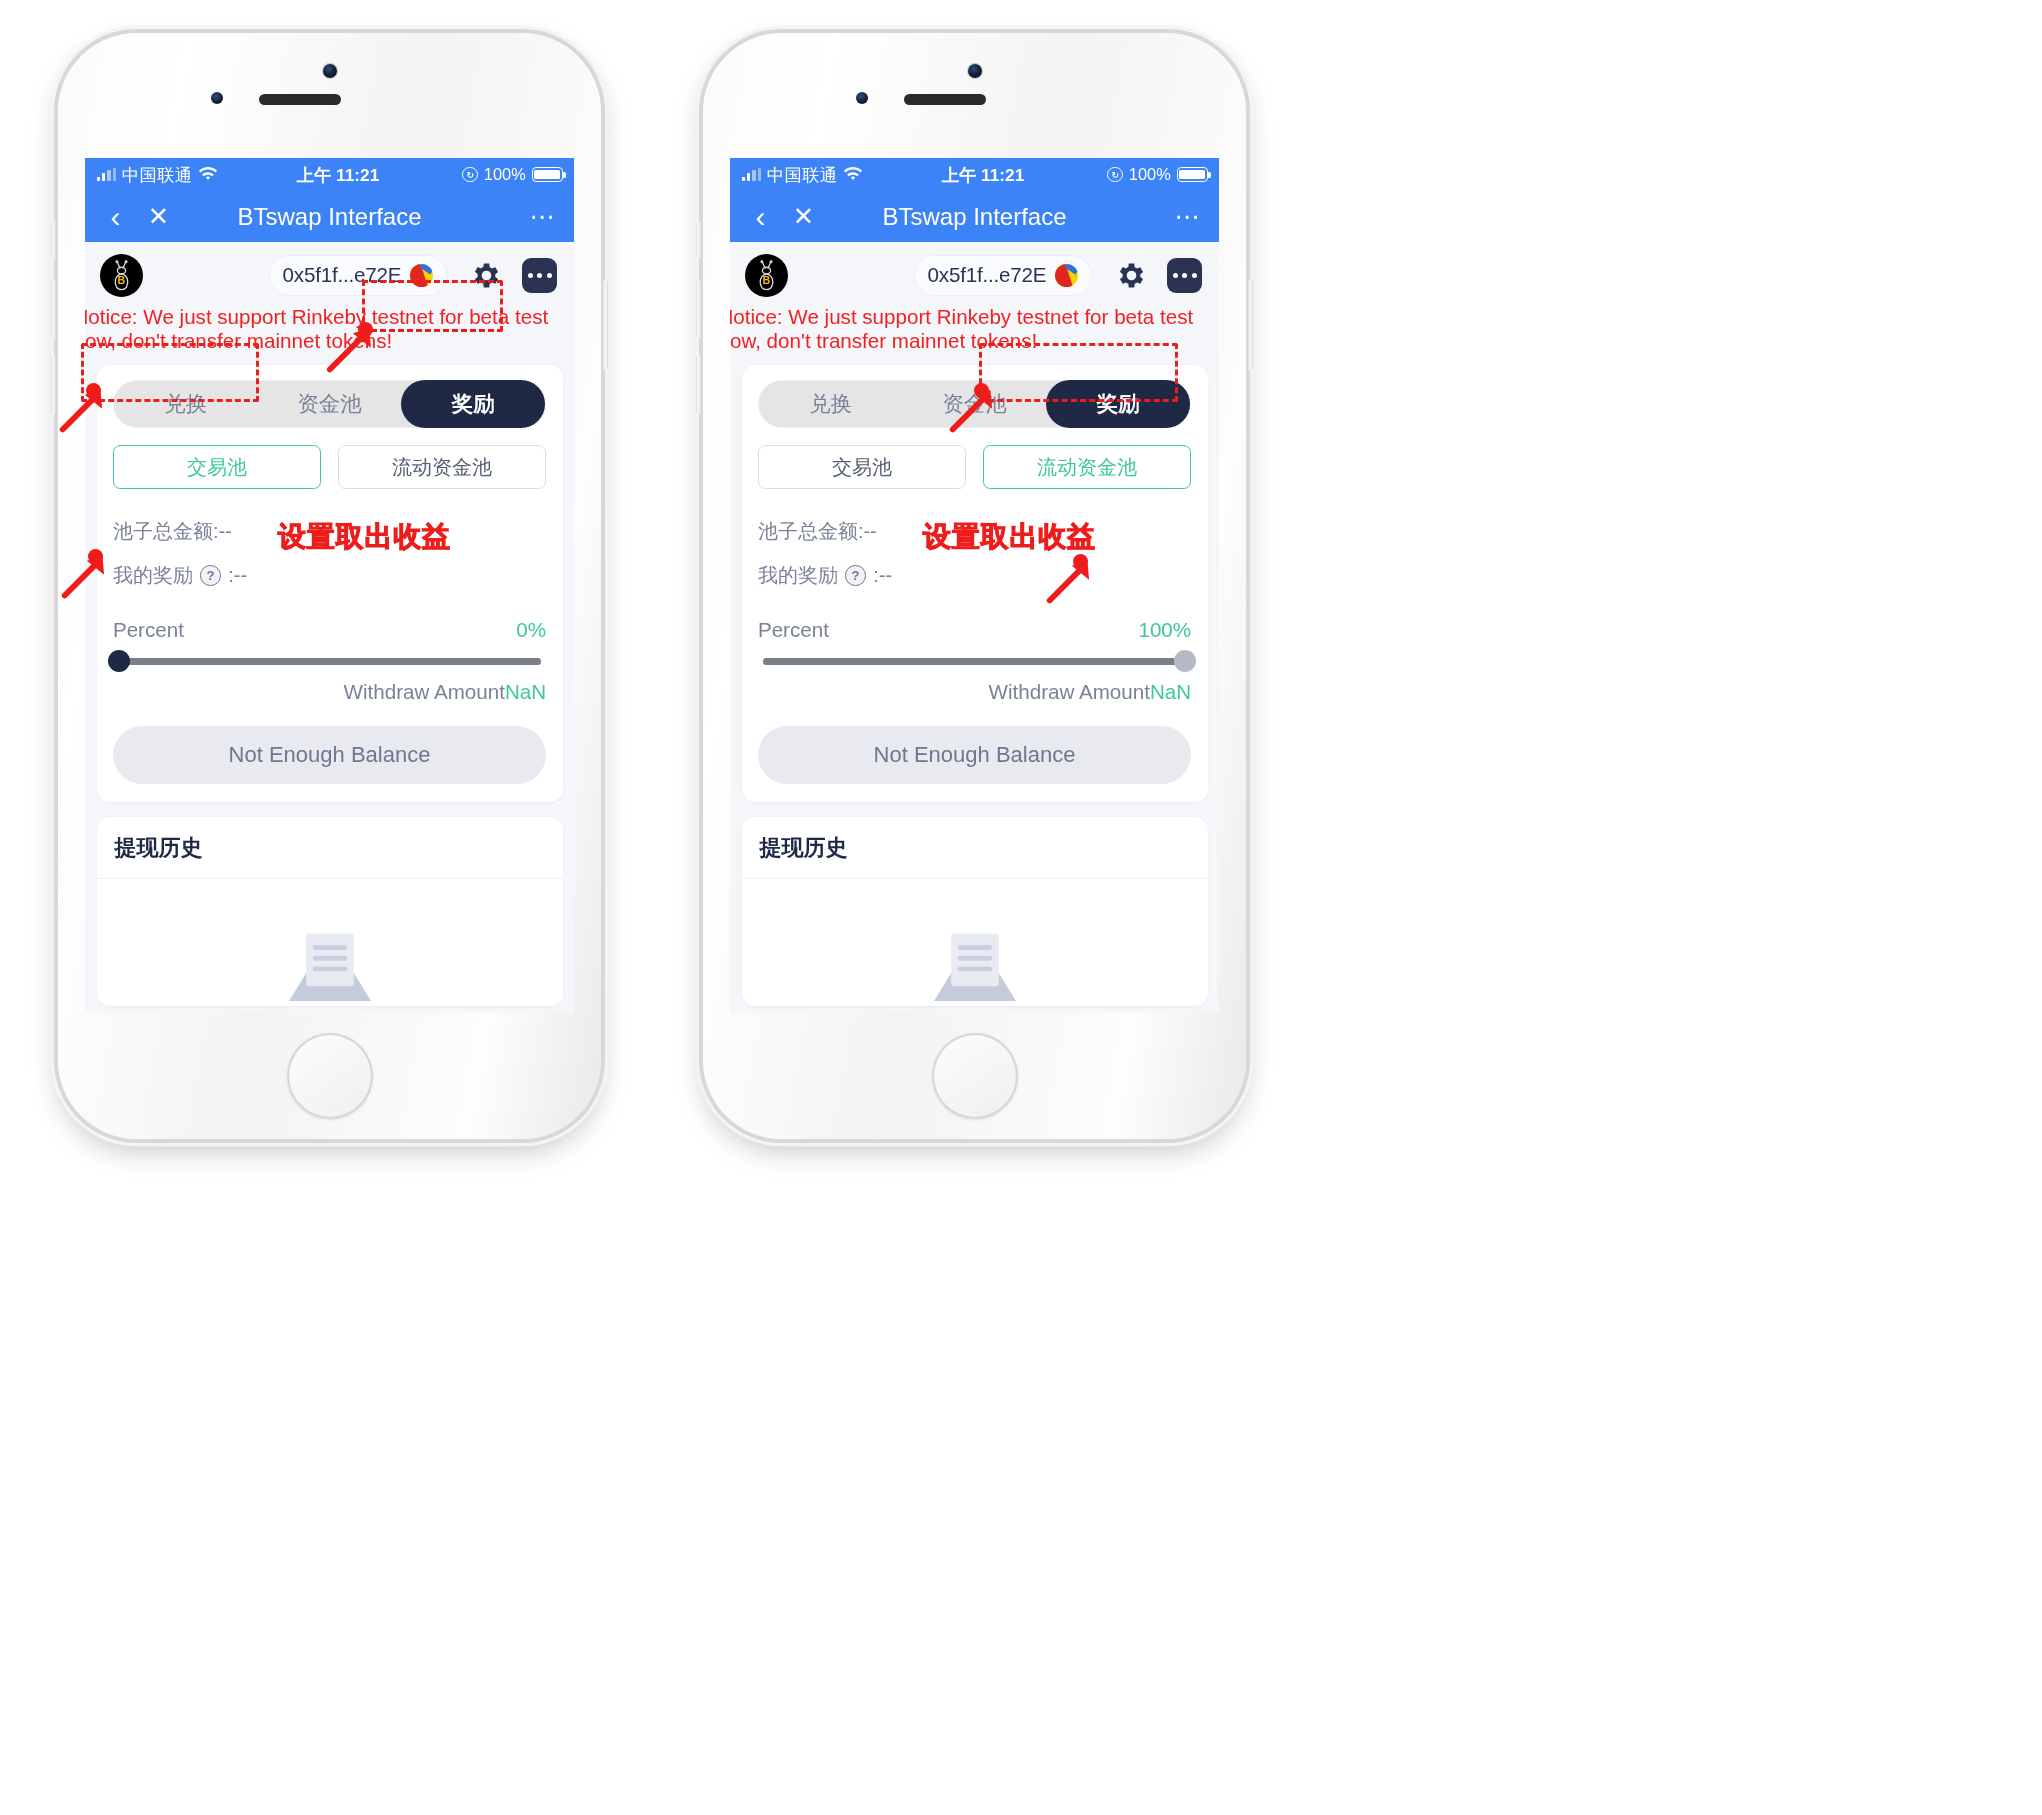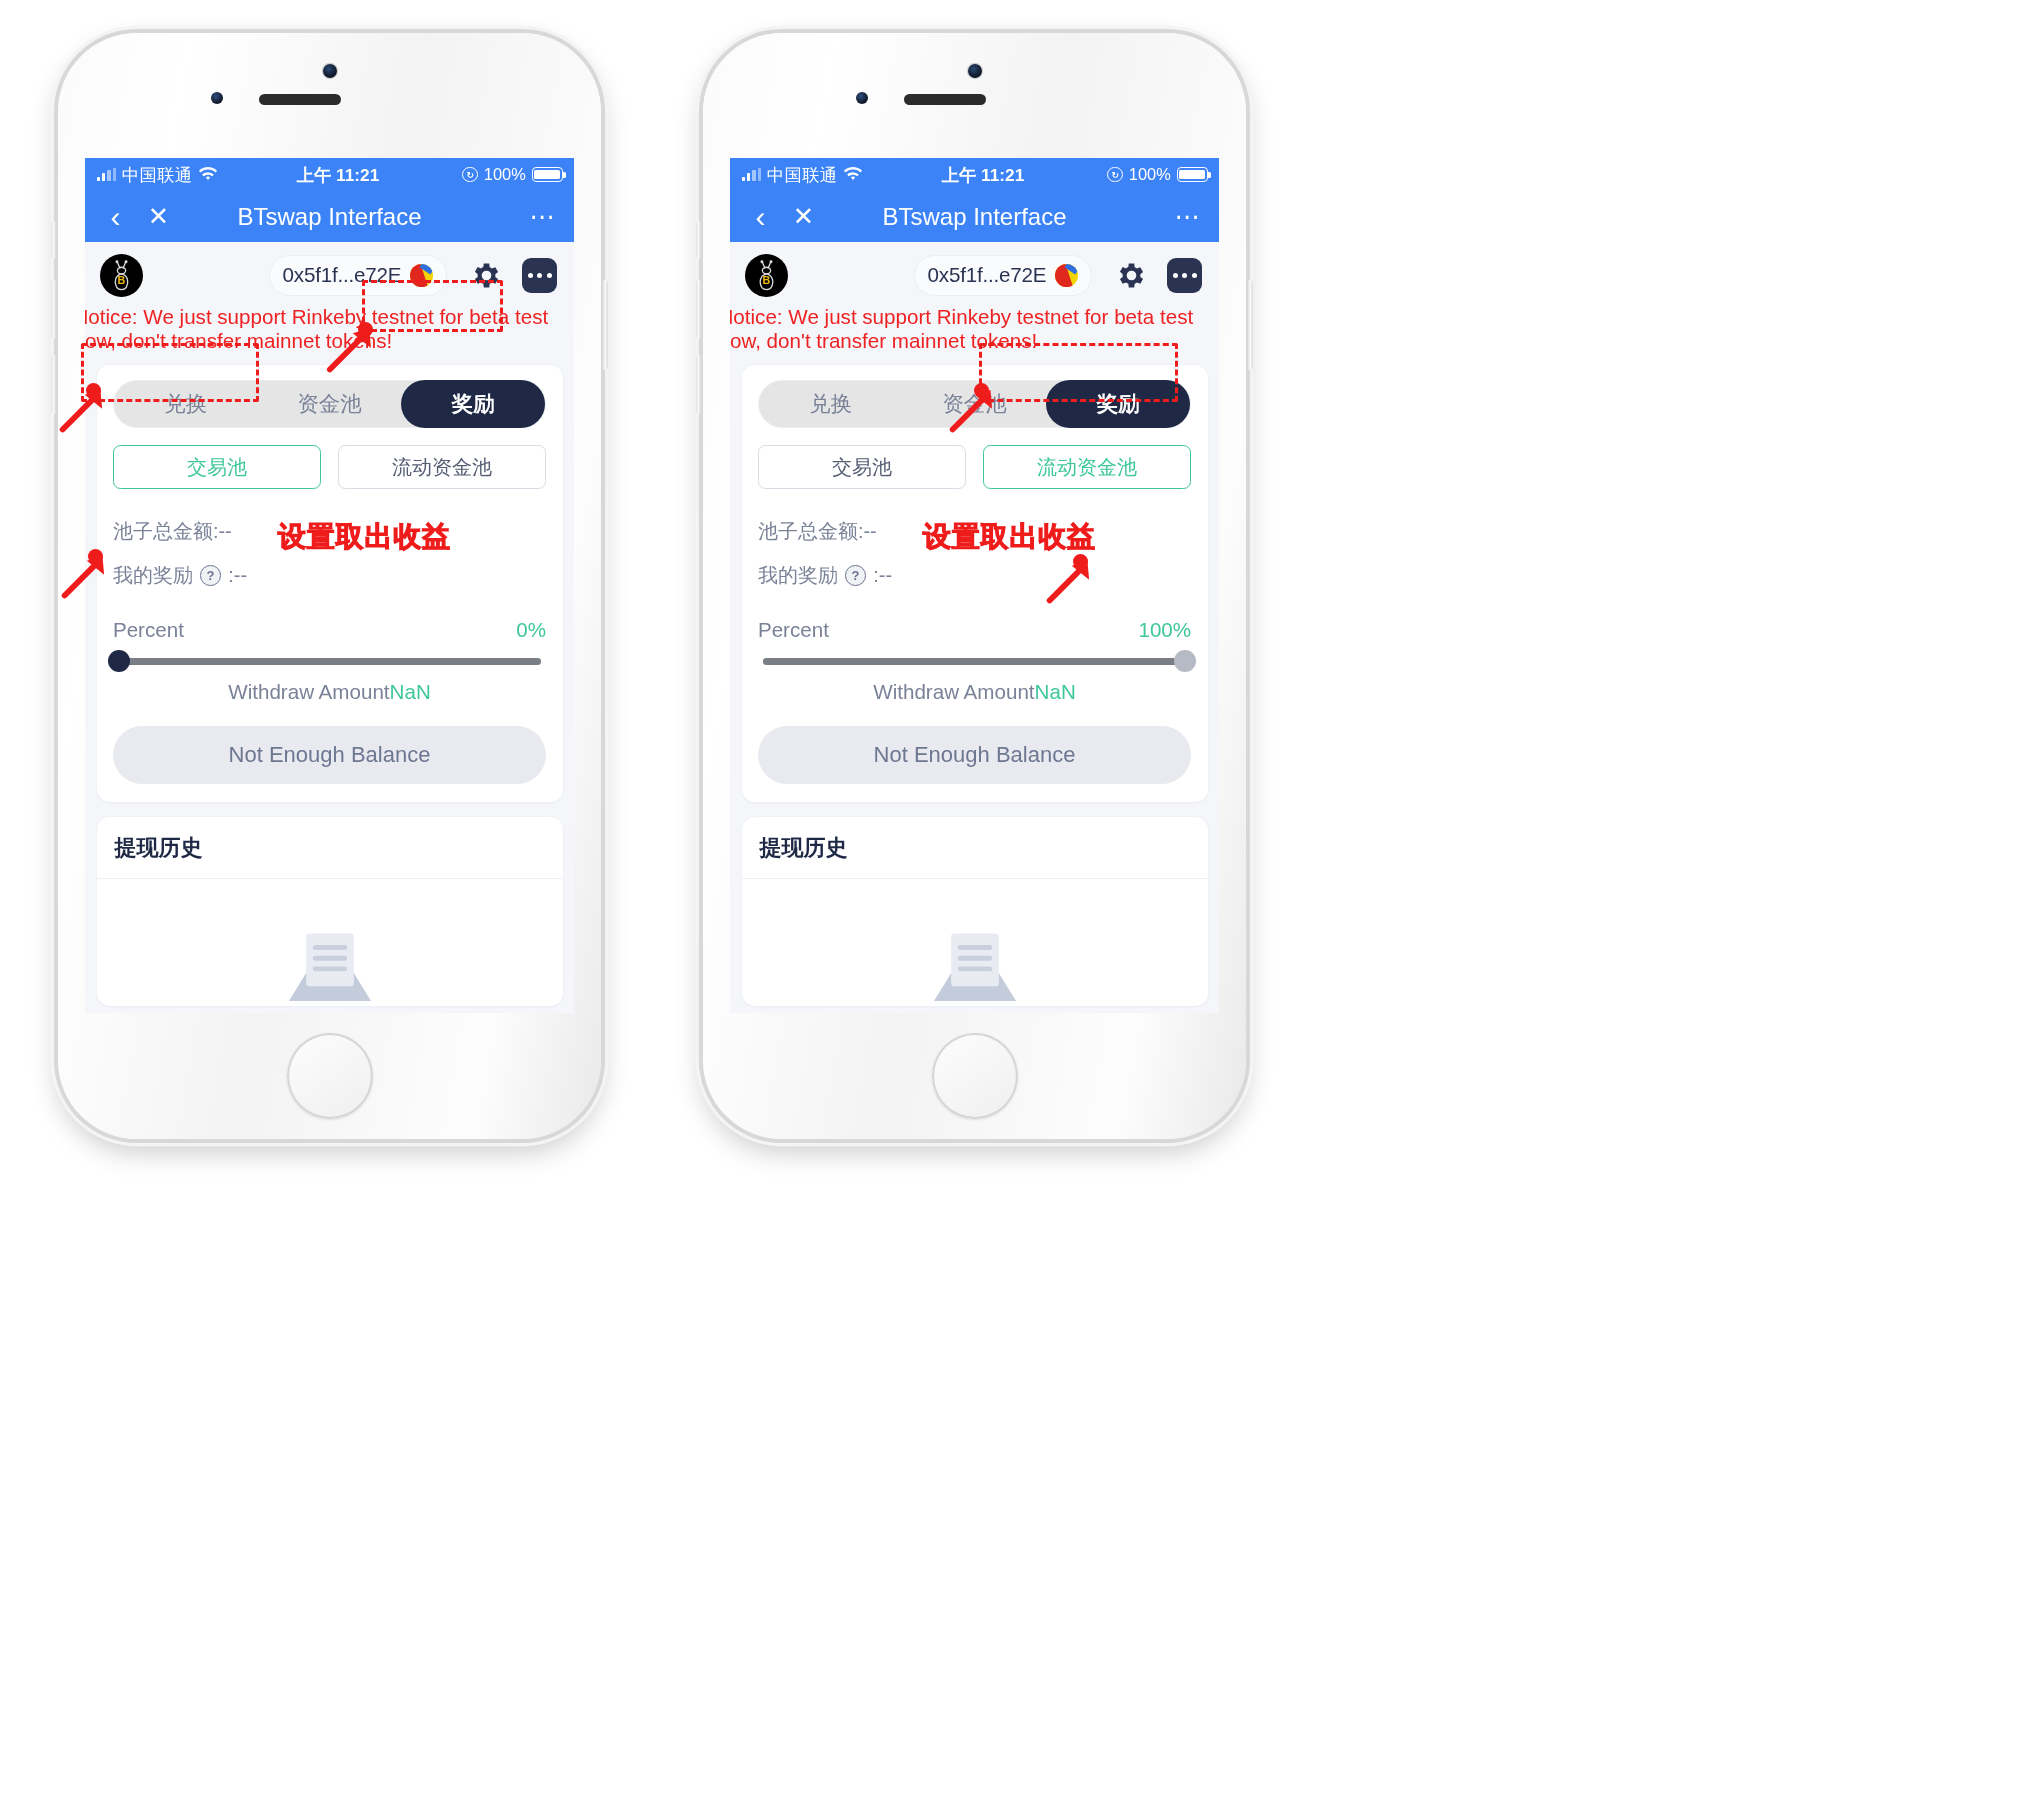--- a/index.html
+++ b/index.html
@@ -271,21 +271,21 @@
     position: absolute; left: 5px; right: 5px; height: 6.6px;
     background: #7a7f86; border-radius: 3.3px;
   }
   .thumb {
     position: absolute; width: 22px; height: 22px; border-radius: 50%;
     background: #1f2945; top: 50%; transform: translate(-50%,-50%);
   }
   .thumb.grey { background: #b6bac4; }
 
   .withdraw-row {
-    display: flex; align-items: center; justify-content: center;
+    display: flex; align-items: center; justify-content: flex-end;
     margin-top: 8.2px;
   }
   .withdraw-lbl { font-size: 20.6px; color: #7a8298; }
   .withdraw-val { font-size: 20.6px; color: #3dc79b; }
 
   .cta {
     margin-top: 21.4px;
     height: 58px; line-height: 58px;
     background: #e8eaef; border-radius: 29px;
     text-align: center;

